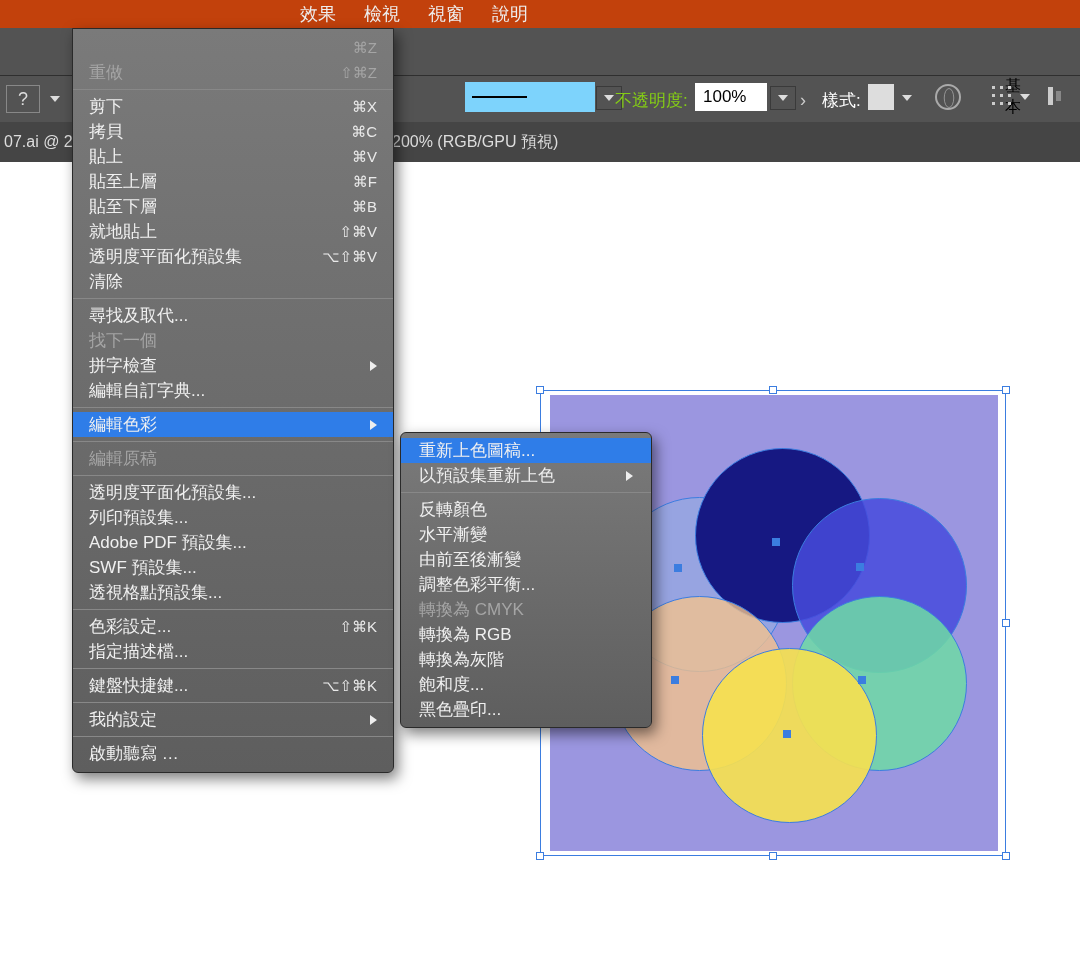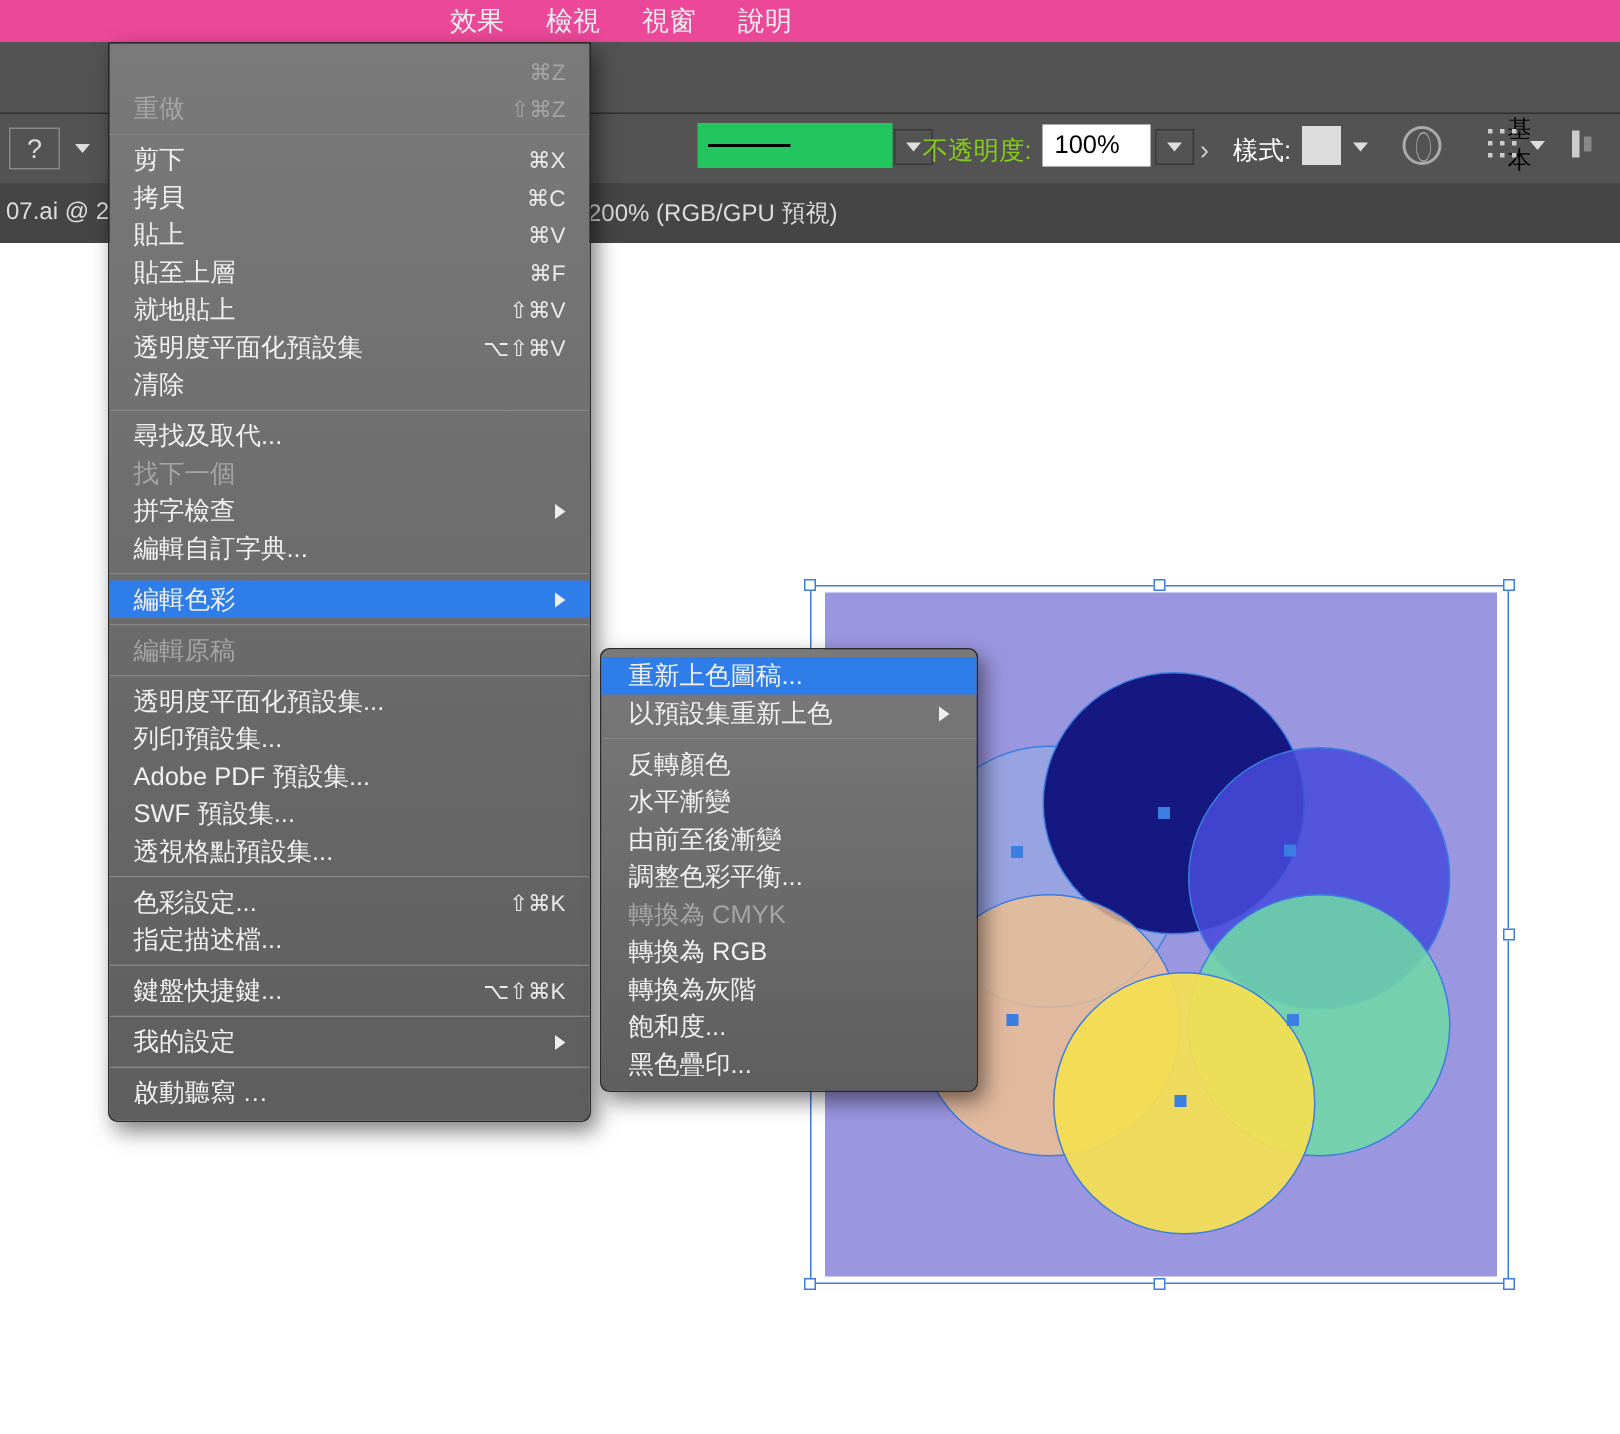--- a/index.html
+++ b/index.html
@@ -7,21 +7,21 @@
     width: 1080px; height: 956px;
     font-family: "Helvetica Neue", Arial, sans-serif;
     background: #535353;
     overflow: hidden;
     position: relative;
     font-size: 17px;
     color: #fff;
   }
   .menubar {
     position: absolute; left: 0; top: 0; width: 100%; height: 28px;
-    background: #ec4899;
+    background: #c2410c;
     display: flex; align-items: center; padding-left: 300px;
     gap: 28px;
   }
   .menubar span { color: #eee; font-size: 18px; cursor: default; }
   .highlight-tab {
     position: absolute; left: 70px; top: 0; width: 62px; height: 28px;
     background: #2fa9ff;
   }
   .toolbar-row1 {
     position: absolute; left:0; top:28px; height:48px; width:100%;
@@ -37,21 +37,21 @@
     margin-left: 6px; width:34px; height:28px; border:1px solid #888;
     display:flex; align-items:center; justify-content:center; color:#ddd;
     font-size:18px;
   }
   .dd-caret {
     width:0; height:0; border-left:5px solid transparent; border-right:5px solid transparent;
     border-top:6px solid #ddd;
   }
   .stroke-label {
     position:absolute; left:465px; top:82px; width:130px; height:30px;
-    background:#22c55e; color:#000; display:flex; align-items:center;
+    background:#7dd3fc; color:#000; display:flex; align-items:center;
     justify-content:center; font-size:16px;
   }
   .stroke-line {
     position:absolute; left:472px; top:96px; width:55px; height:2px; background:#000;
   }
   .stroke-text { position:absolute; left:540px; }
 
   .opacity-lbl { position:absolute; left:615px; top:89px; color:#84cc16; font-size:17px; }
   .opacity-box { position:absolute; left:695px; top:83px; width:72px; height:28px; background:#fff;
     color:#000; display:flex; align-items:center; padding-left:8px; font-size:17px;}
@@ -255,20 +255,24 @@
       </div>
       <div class="menu-item">
         <span class="lbl">貼上</span>
         <span class="sc">⌘V</span>
       </div>
       <div class="menu-item">
         <span class="lbl">貼至上層</span>
         <span class="sc">⌘F</span>
       </div>
       <div class="menu-item">
+        <span class="lbl">貼至下層</span>
+        <span class="sc">⌘B</span>
+      </div>
+      <div class="menu-item">
         <span class="lbl">就地貼上</span>
         <span class="sc">⇧⌘V</span>
       </div>
       <div class="menu-item">
         <span class="lbl">透明度平面化預設集</span>
         <span class="sc">⌥⇧⌘V</span>
       </div>
       <div class="menu-item">
         <span class="lbl">清除</span>
         <span class="sc"></span>

